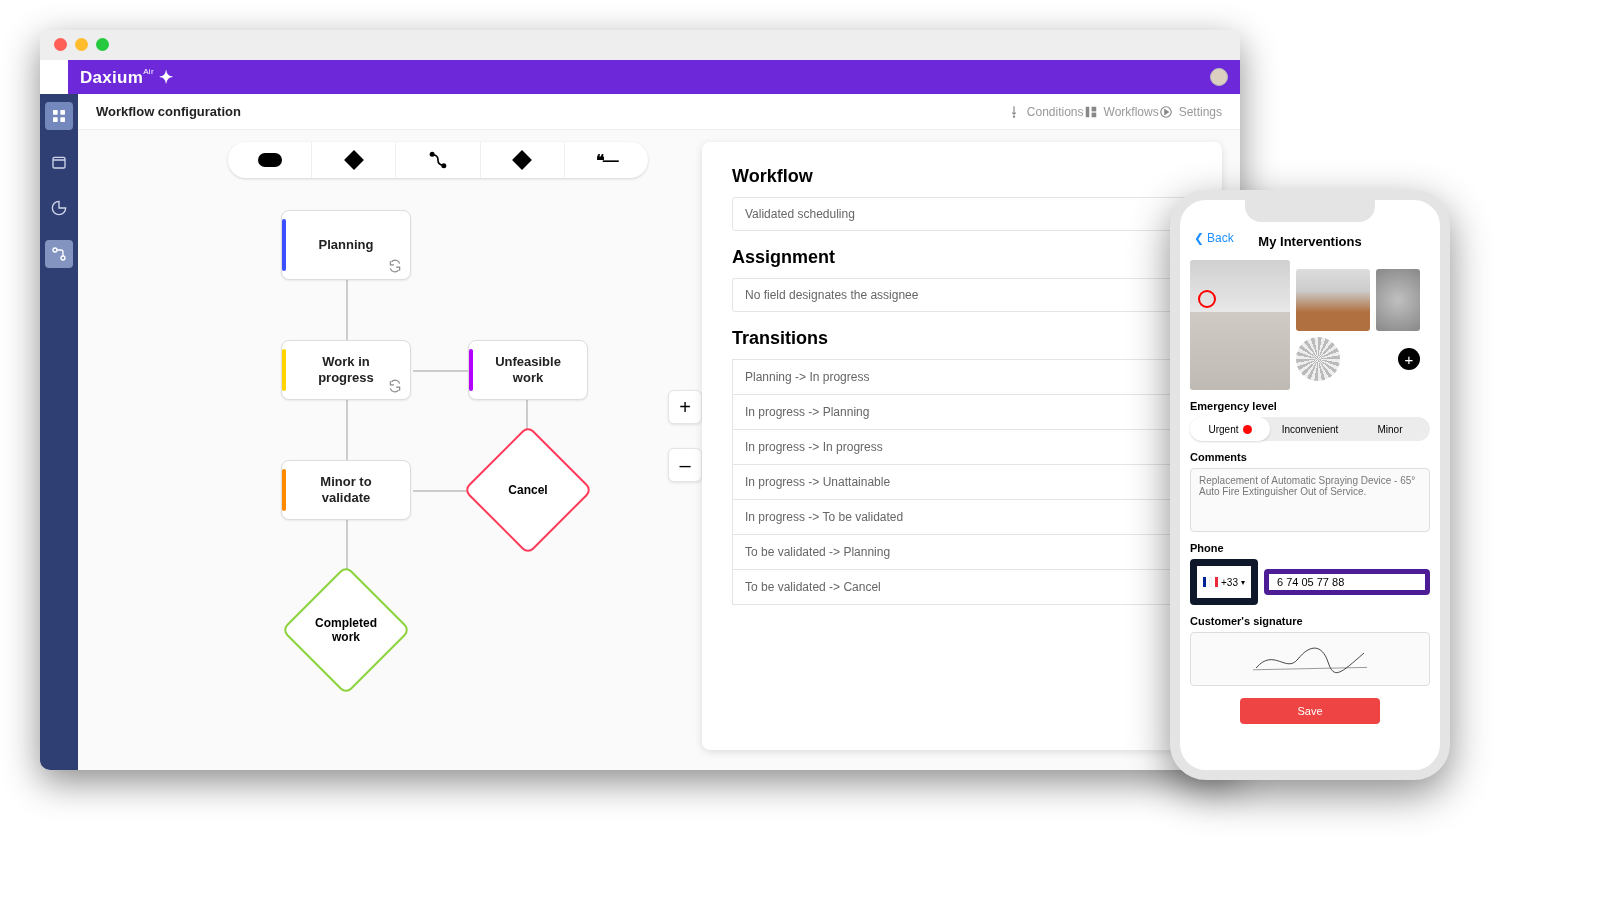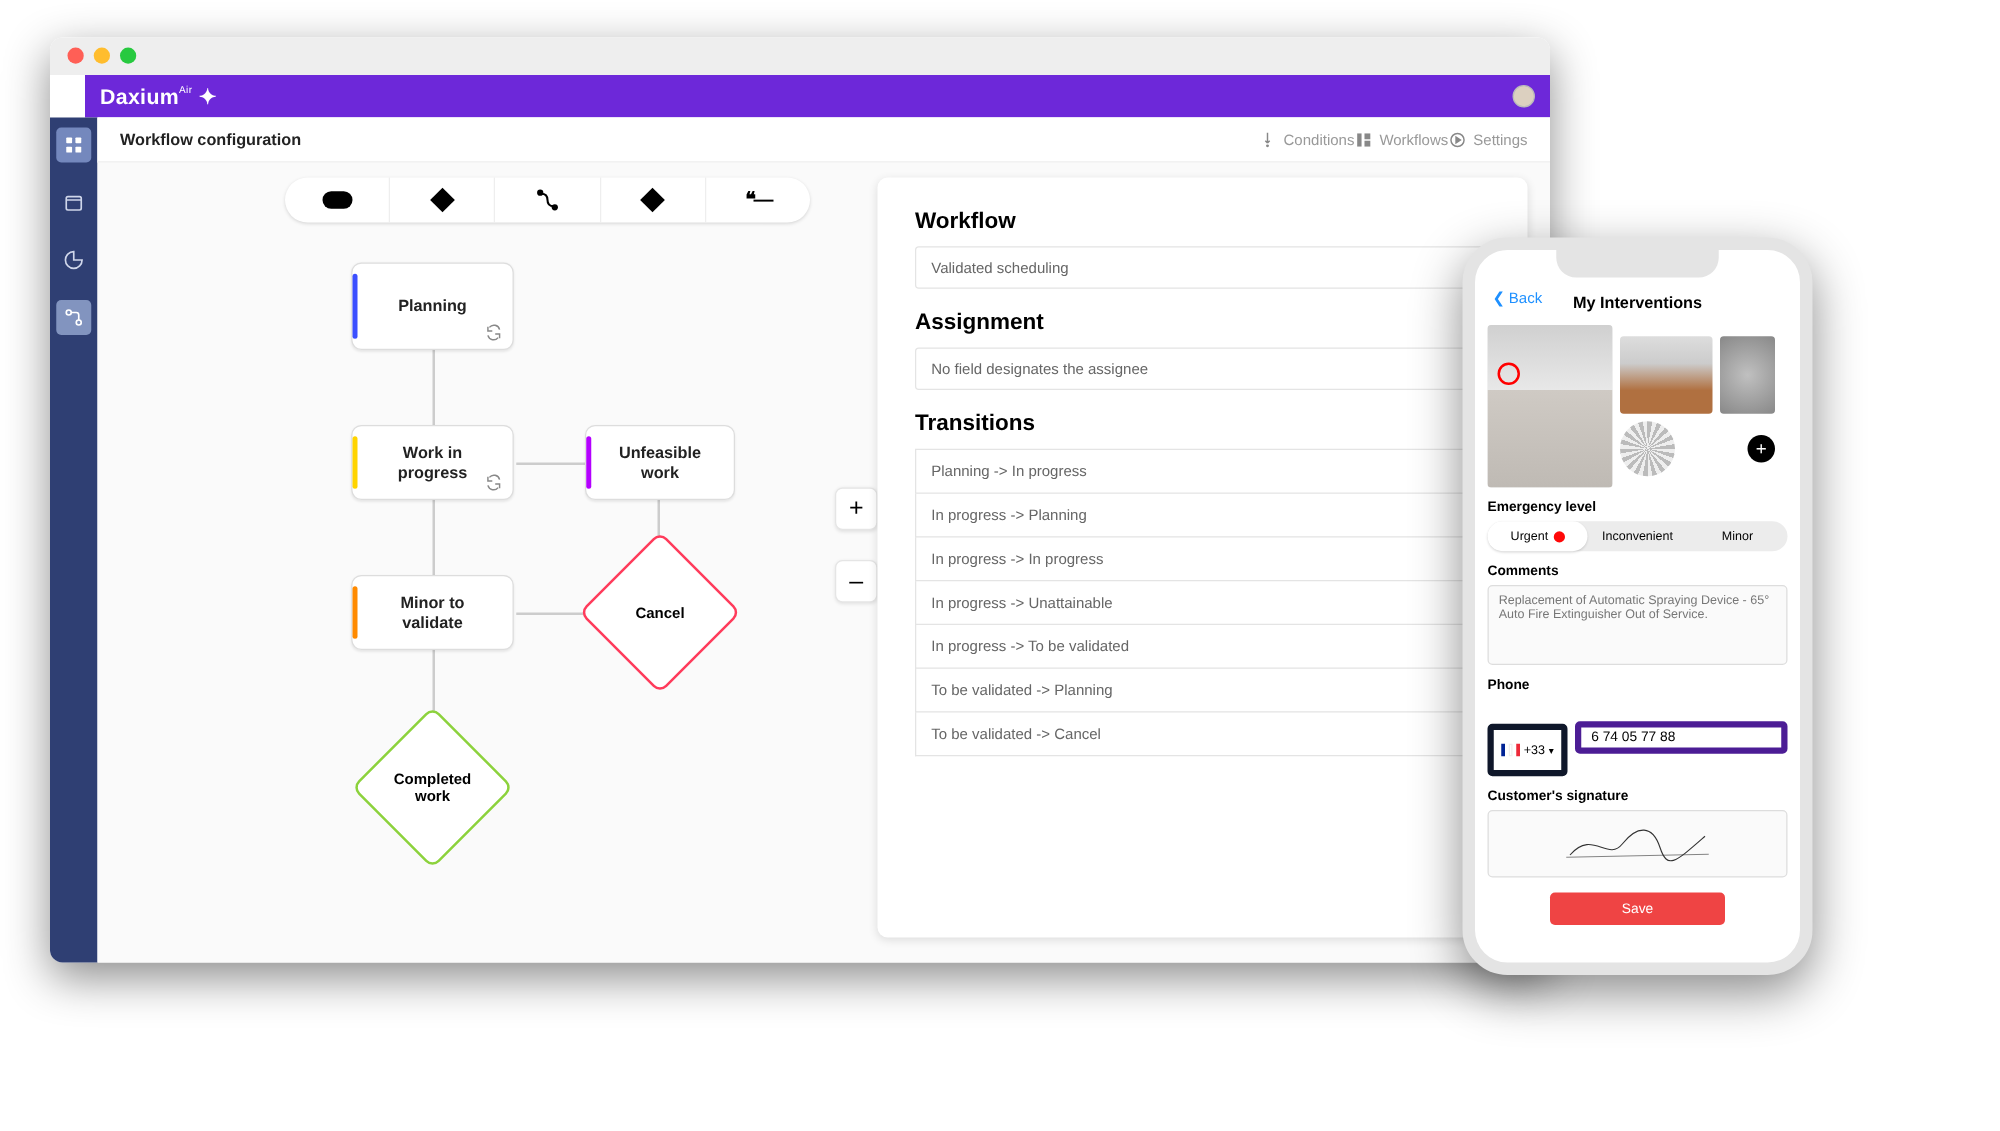--- a/index.html
+++ b/index.html
@@ -88,21 +88,21 @@
   .thumb.big { width:100px; height:130px; position:relative; overflow:hidden;}
   .thumb.sm { width:74px; height:62px;}
   .addfab { width:22px; height:22px; border-radius:50%; background:#000; color:#fff; font-size:15px; display:flex; align-items:center; justify-content:center; margin-left:auto;}
   .ph-label { font-size:11px; font-weight:600; margin:10px 0 5px;}
   .seg { display:flex; background:#ececec; border-radius:14px; height:24px; font-size:10px;}
   .seg > div { flex:1; display:flex; align-items:center; justify-content:center; gap:4px;}
   .seg .sel { background:#fff; border-radius:12px; box-shadow:0 1px 2px rgba(0,0,0,.15);}
   .reddot { width:9px; height:9px; border-radius:50%; background:#ff0808;}
   .ph-ta { width:100%; height:64px; border:1px solid #ddd; border-radius:4px; padding:6px 8px; font-size:10px; color:#777; resize:none; background:#fafafa;}
   .ph-phone { display:flex; gap:6px; align-items:center;}
-  .ph-flag { display:flex; align-items:center; gap:3px; border:5px solid #0f172a; border-radius:4px; height:26px; padding:16px 6px; font-size:10px;margin-top:20px;}
+  .ph-flag { display:flex; align-items:center; gap:3px; border:7px solid #0f172a; border-radius:4px; height:26px; padding:16px 6px; font-size:10px;}
   .ph-num { flex:1; border:5px solid #4c1d95; border-radius:4px; height:26px; padding:0 8px; font-size:11px; display:flex; align-items:center;}
   .sigbox { border:1px solid #ddd; border-radius:4px; height:54px; display:flex; align-items:center; justify-content:center; background:#fafafa;}
   .sigbox svg { width:120px; height:40px; }
   .savebtn { margin:12px auto 0; width:140px; height:26px; background:#ef4444; color:#fff; border:none; border-radius:4px; font-size:11px; cursor:pointer;}
 
   
   .thumb.big::before{content:"";position:absolute;inset:0;background:
     linear-gradient(#d0d0d0,#e8e8e8 40%,#cfcac4 40%,#bfbab4);}
   .thumb.big::after{content:"";position:absolute;left:8px;top:30px;width:14px;height:14px;border:2px solid #ff0000;border-radius:50%;}
   .flagbar{display:inline-block;width:3px;height:10px;}

